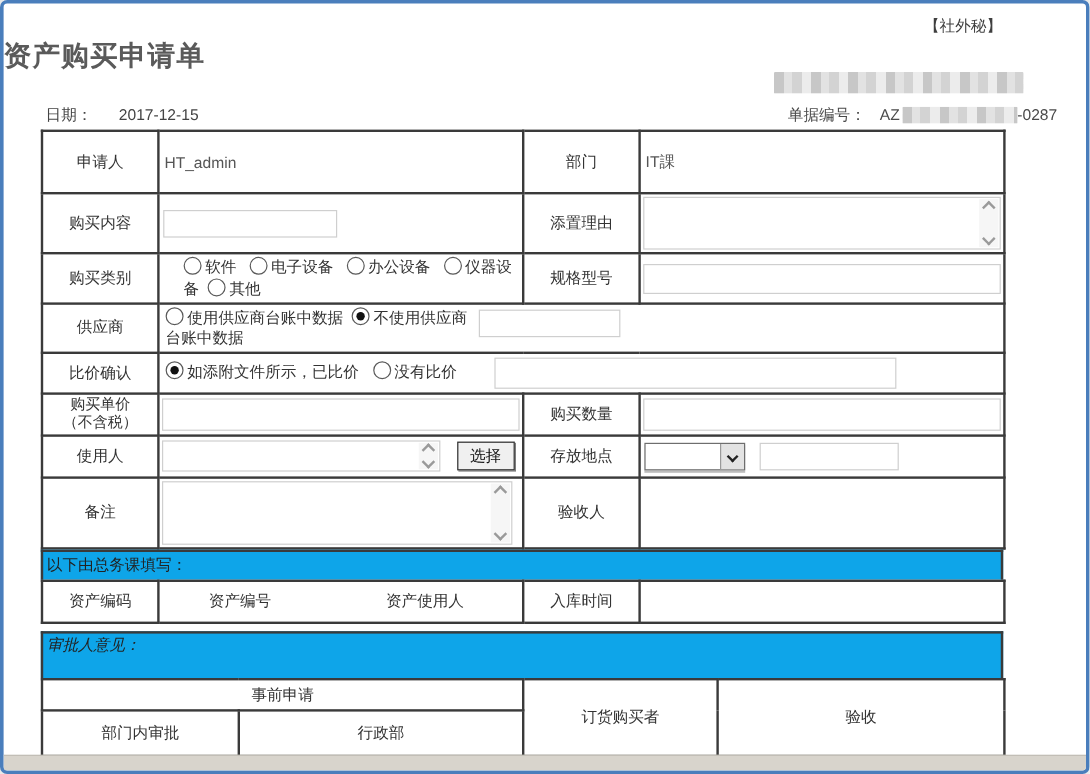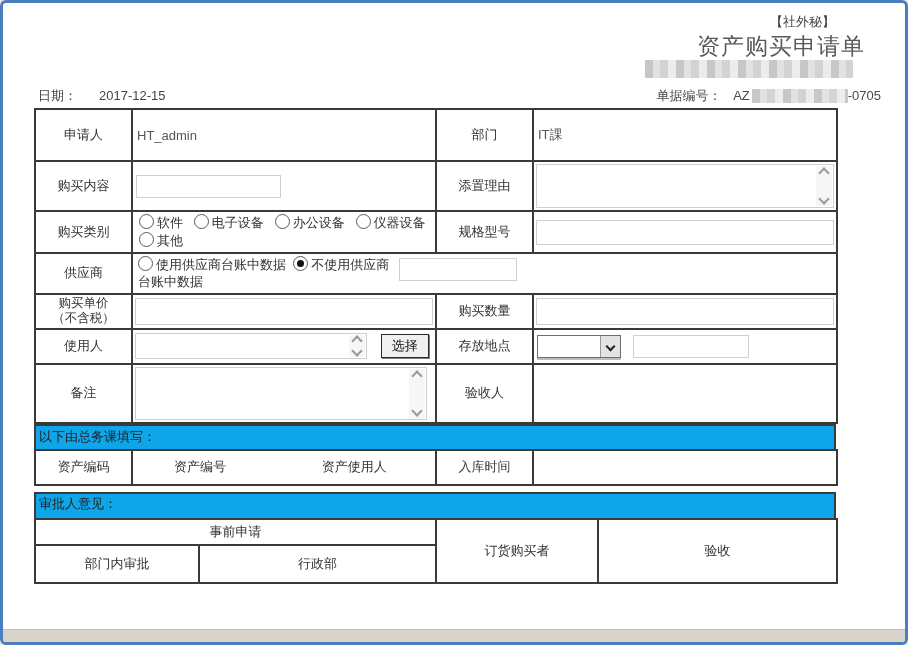--- a/index.html
+++ b/index.html
@@ -1,20 +1,20 @@
 <!DOCTYPE html>
 <html><head>
 <meta charset="utf-8">
 <style>
   html,body{margin:0;padding:0;background:#e9e9e9;font-family:"Liberation Sans","DejaVu Sans",sans-serif;}
   .window{position:relative;width:902px;height:639px;background:#fff;border:3px solid #4a7ebc;border-radius:6px;overflow:hidden;margin:0 auto;}
   
   .hdr{position:relative;height:105px;padding-left:28px;}
   .classification{position:absolute;top:10px;right:70px;font-size:13px;color:#3f3f3f;}
-  .title{position:absolute;top:28px;left:0;right:40px;text-align:right;font-size:23px;font-weight:normal;color:#5a5a5a;letter-spacing:1px;}
+  .title{position:absolute;top:28px;left:0;right:40px;text-align:left;font-size:23px;font-weight:bold;color:#5a5a5a;letter-spacing:1px;}
   .redact{display:inline-block;height:16px;border-radius:1px;
     background-image:
       repeating-linear-gradient(90deg,#c7c7c7 0 8px,#e2e2e2 8px 15px,#d3d3d3 15px 23px,#ececec 23px 31px),
       repeating-linear-gradient(0deg,rgba(255,255,255,.35) 0 4px,rgba(0,0,0,.06) 4px 8px);
     filter:blur(.6px);vertical-align:middle;}
   .redact-block{position:absolute;top:57px;right:52px;width:208px;height:18px;}
   .dateline{position:absolute;top:84px;left:35px;font-size:13px;color:#444;}
   .dateline .val{margin-left:22px;color:#444;}
   .docno{position:absolute;top:84px;right:24px;font-size:13px;color:#4a4a4a;white-space:nowrap;}
   .docno .redact{width:96px;height:14px;margin:0 0 2px 2px;}
@@ -63,21 +63,21 @@
 
   <div class="hdr">
     <div class="classification">【社外秘】</div>
     <div class="title">资产购买申请单</div>
     <div class="redact redact-block"></div>
     <div class="dateline">
       <span>日期：</span><span class="val">2017-12-15</span>
     </div>
     <div class="docno">
       <span>单据编号：</span>
-      <span style="margin-left:8px;">AZ</span><span class="redact"></span><span>-0705</span>
+      <span style="margin-left:8px;">AZ</span><span class="redact"></span><span>-0287</span>
     </div>
   </div>
 
   <div class="sheet">
 
     <table>
       <colgroup>
           <col style="width:97px">
           <col style="width:304px">
           <col style="width:97px">
@@ -98,38 +98,46 @@
           <div class="tarea fill" style="height:44px;">
             <div class="sb">
               <span class="chev up"></span>
               <span class="chev down"></span>
             </div>
           </div>
         </td>
       </tr>
       <tr style="height:36px">
         <td class="lbl">购买类别</td>
-        <td style="padding:2px 2px 2px 6px;">
+        <td style="padding:2px 2px 2px 20px;">
           <span class="radio"></span><span>软件</span>&nbsp;&nbsp;
           <span class="radio"></span><span>电子设备</span>&nbsp;&nbsp;
           <span class="radio"></span><span>办公设备</span>&nbsp;&nbsp;
           <span class="radio"></span><span>仪器设备</span>&nbsp;
           <span class="radio"></span><span>其他</span>
         </td>
         <td class="lbl">规格型号</td>
         <td style="padding:2px;"><span class="tbox fill" style="height:25px;"></span></td>
       </tr>
       <tr style="height:35px">
         <td class="lbl">供应商</td>
         <td colspan="3" style="position:relative;padding:2px 2px 2px 5px;vertical-align:top;">
           <span style="display:inline-block;width:262px;line-height:1.3;">
             <span class="radio"></span><span>使用供应商台账中数据</span>&nbsp;
             <span class="radio checked"></span><span>不使用供应商台账中数据</span>
           </span>
           <span class="tbox" style="position:absolute;left:266px;top:4px;width:118px;"></span>
+        </td>
+      </tr>
+      <tr style="height:34px">
+        <td class="lbl">比价确认</td>
+        <td colspan="3" style="padding:2px 2px 2px 5px;">
+          <span class="radio checked"></span><span class="ropt">如添附文件所示，已比价</span>
+          <span class="radio"></span><span class="ropt">没有比价</span>
+          <span class="tbox" style="width:335px;height:26px;margin-left:20px;"></span>
         </td>
       </tr>
       <tr style="height:35px">
         <td class="lbl two-line">
           <div>购买单价</div>
               <div>（不含税）</div>
         </td>
         <td style="padding:2px;"><span class="tbox fill" style="height:27px;"></span></td>
         <td class="lbl">购买数量</td>
         <td style="padding:2px;"><span class="tbox fill" style="height:27px;"></span></td>
@@ -186,21 +194,21 @@
         <td>
           <span style="margin-left:38px;">资产编号</span>
           <span style="margin-left:92px;">资产使用人</span>
         </td>
         <td class="lbl">入库时间</td>
         <td></td>
       </tr>
     </tbody>
       </table>
 
-    <div class="graybar mt6" style="padding-top:1px;padding-bottom:5px;">审批人意见：</div>
+    <div class="graybar mt6" style="padding-top:1px;padding-bottom:18px;font-style:italic;">审批人意见：</div>
     <table>
       <colgroup>
           <col style="width:164px">
           <col style="width:237px">
           <col style="width:162px">
           <col style="width:239px">
         </colgroup>
       <tbody>
           <tr style="height:26px">
         <td colspan="2" class="lbl">事前申请</td>

